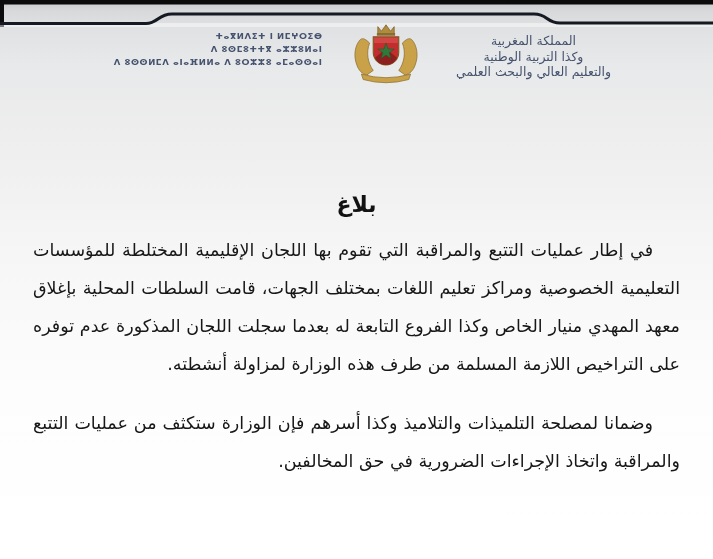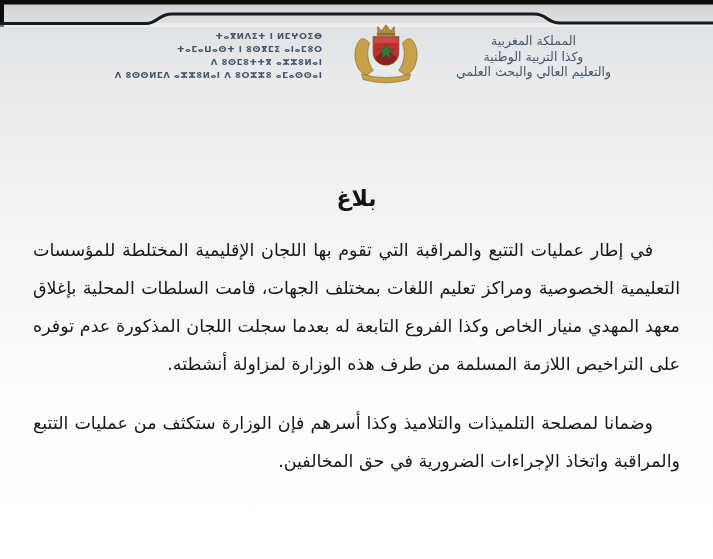--- a/index.html
+++ b/index.html
@@ -46,21 +46,21 @@
     text-align: center;
     direction: rtl;
     font-size: 12.5px;
     line-height: 15.5px;
     color: #46536f;
     white-space: nowrap;
   }
   
   .doc-title {
     position: absolute;
-    top: 186px; left: 0; right: 0;
+    top: 192px; left: 0; right: 0;
     text-align: center;
     direction: rtl;
     font-size: 22px;
     font-weight: bold;
     color: #121212;
   }
   .doc-body {
     position: absolute;
     top: 231px; left: 33px; right: 33px;
     direction: rtl;
@@ -82,23 +82,22 @@
     <rect x="0" y="0" width="713" height="4.5" fill="#0b0b0c"></rect>
     <rect x="0" y="0" width="4" height="27" fill="#0b0b0c"></rect>
     <path d="M -2 25 L 713 25" stroke="#ffffff" stroke-width="4" opacity="0.45" fill="none"></path>
     <path d="M -2 23.5 L 146 23.5 C 158 23.5 158 14 172 14 L 534 14 C 548 14 546 23 560 23 L 715 23" stroke="#151a22" stroke-width="3.2" fill="none"></path>
   </svg>
 
   <div class="header">
 
     <div class="tifinagh">
       <div>ⵜⴰⴳⵍⴷⵉⵜ ⵏ ⵍⵎⵖⵔⵉⴱ</div>
-      <div>ⵜⴰⵎⴰⵡⴰⵙⵜ ⵏ ⵓⵙⴳⵎⵉ ⴰⵏⴰⵎⵓⵔ</div>
       <div>ⴷ ⵓⵙⵎⵓⵜⵜⴳ ⴰⵣⵣⵓⵍⴰⵏ</div>
-      <div>ⴷ ⵓⵙⵙⵍⵎⴷ ⴰⵣⵣⵓⵍⴰⵏ ⴷ ⵓⵔⵣⵣⵓ ⴰⵎⴰⵙⵙⴰⵏ</div>
+      <div>ⴷ ⵓⵙⵙⵍⵎⴷ ⴰⵏⴰⴼⵍⵍⴰ ⴷ ⵓⵔⵣⵣⵓ ⴰⵎⴰⵙⵙⴰⵏ</div>
     </div>
 
     <svg class="emblem" viewBox="0 0 80 68" xmlns="http://www.w3.org/2000/svg" aria-hidden="true">
 
       <path d="M31 12 L31 4 L35 9 L40 2 L45 9 L49 4 L49 12 Z" fill="#b08c3e" stroke="#7c5c20" stroke-width="0.8"></path>
       <rect x="30" y="11" width="20" height="3" fill="#8a6d2f"></rect>
 
       <path d="M12 18 C 6 24 4 36 8 46 C 10 52 14 56 19 57 L 26 52 C 20 44 18 32 22 22 C 18 18 15 16 12 18 Z" fill="#c9a149" stroke="#8a6d2f" stroke-width="0.8"></path>
       <path d="M68 18 C 74 24 76 36 72 46 C 70 52 66 56 61 57 L 54 52 C 60 44 62 32 58 22 C 62 18 65 16 68 18 Z" fill="#c9a149" stroke="#8a6d2f" stroke-width="0.8"></path>
 

